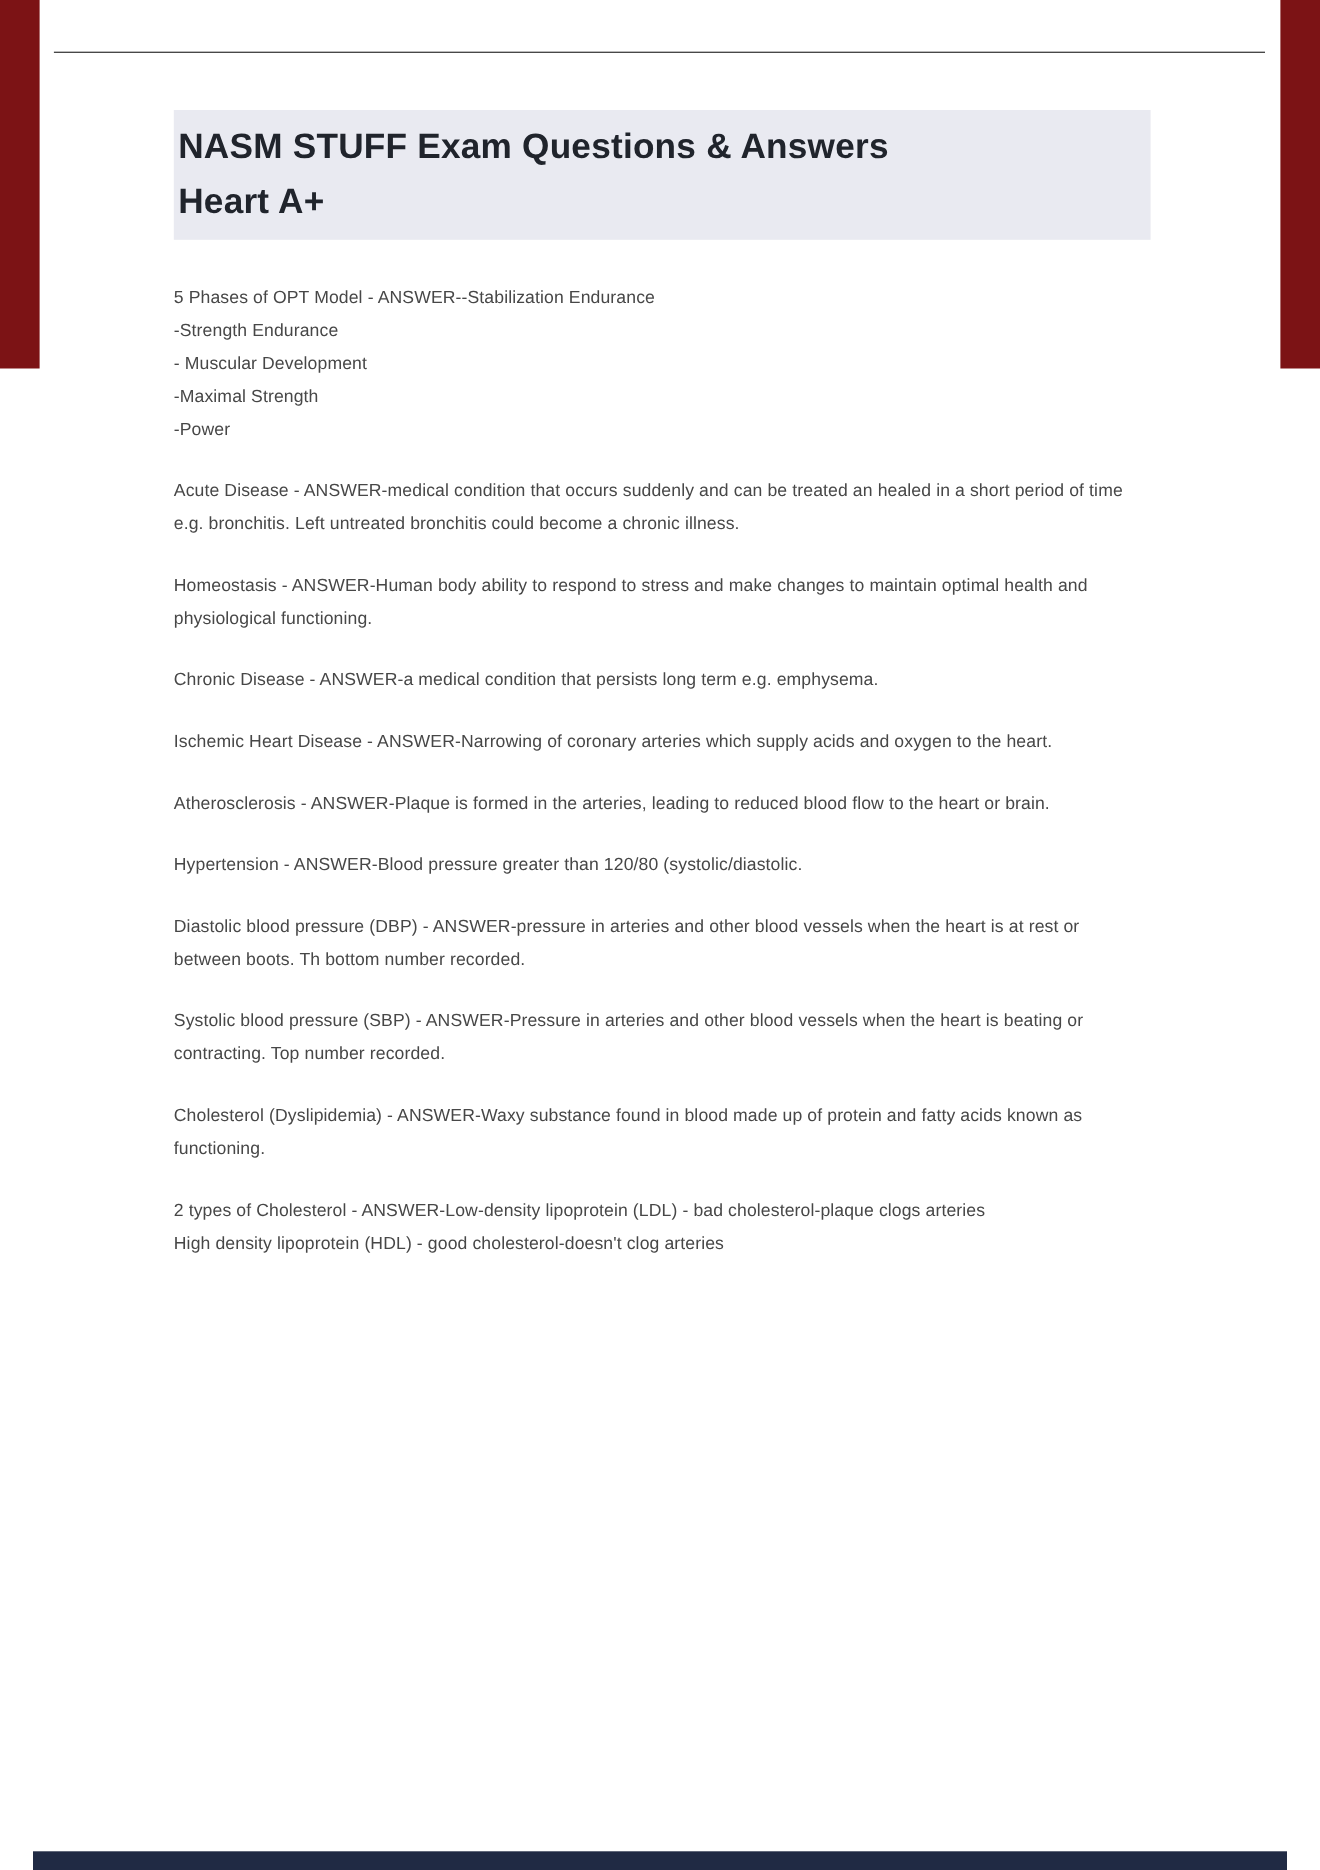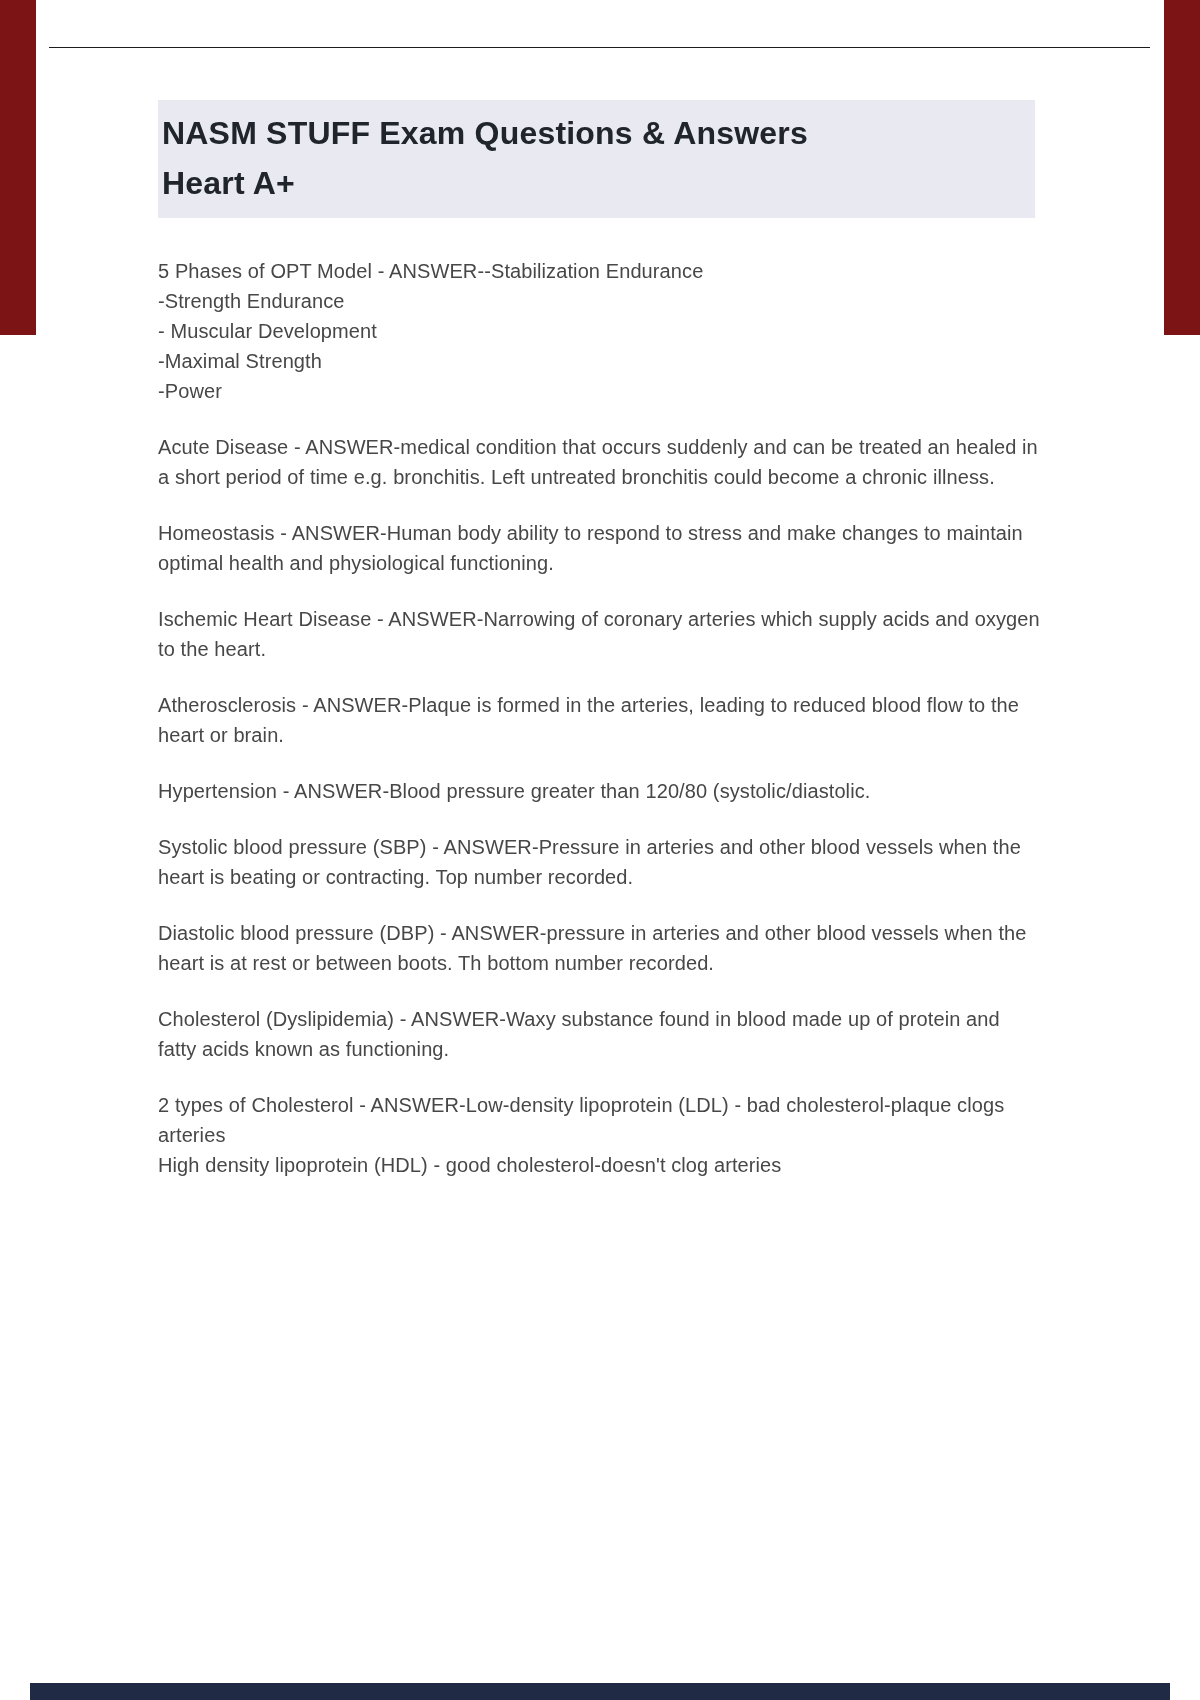--- a/index.html
+++ b/index.html
@@ -42,33 +42,33 @@
     position: absolute;
     top: 100px;
     left: 158px;
     width: 882px;
   }
 
   .doc-title {
     margin: 0 0 38px 0;
     width: 868px;
     background: var(--title-highlight, #e9eaf1);
-    padding: 8px 5px 10px 4px;
+    padding: 8px 16px 10px 4px;
     font-size: 32px;
     font-weight: bold;
     line-height: 50px;
     color: #20242c;
     letter-spacing: 0.2px;
   }
 
   .qa-blocks { width: 882px; }
 
   .qa-block {
     margin: 0 0 26px 0;
-    font-size: 20px;
+    font-size: 16px;
     line-height: 30px;
     color: var(--body-text, #474747);
     letter-spacing: 0.1px;
   }
 
   
   .bottom-bar {
     position: absolute;
     bottom: 0;
     left: 30px;
@@ -87,25 +87,26 @@
 
   <hr class="top-rule">
 
   <div class="content">
     <h1 class="doc-title"><span>NASM STUFF Exam Questions &amp; Answers</span><br><span>Heart A+</span></h1>
 
     <div class="qa-blocks" id="qa-blocks">
         <p class="qa-block">5 Phases of OPT Model - ANSWER--Stabilization Endurance<br>-Strength Endurance<br>- Muscular Development<br>-Maximal Strength<br>-Power</p>
         <p class="qa-block">Acute Disease - ANSWER-medical condition that occurs suddenly and can be treated an healed in a short period of time e.g. bronchitis. Left untreated bronchitis could become a chronic illness.</p>
         <p class="qa-block">Homeostasis - ANSWER-Human body ability to respond to stress and make changes to maintain optimal health and physiological functioning.</p>
+        <p class="qa-block">Chronic Disease - ANSWER-a medical condition that persists long term e.g. emphysema.</p>
         <p class="qa-block">Ischemic Heart Disease - ANSWER-Narrowing of coronary arteries which supply acids and oxygen to the heart.</p>
         <p class="qa-block">Atherosclerosis - ANSWER-Plaque is formed in the arteries, leading to reduced blood flow to the heart or brain.</p>
         <p class="qa-block">Hypertension - ANSWER-Blood pressure greater than 120/80 (systolic/diastolic.</p>
+        <p class="qa-block">Diastolic blood pressure (DBP) - ANSWER-pressure in arteries and other blood vessels when the heart is at rest or between boots. Th bottom number recorded.</p>
         <p class="qa-block">Systolic blood pressure (SBP) - ANSWER-Pressure in arteries and other blood vessels when the heart is beating or contracting. Top number recorded.</p>
-        <p class="qa-block">Diastolic blood pressure (DBP) - ANSWER-pressure in arteries and other blood vessels when the heart is at rest or between boots. Th bottom number recorded.</p>
         <p class="qa-block">Cholesterol (Dyslipidemia) - ANSWER-Waxy substance found in blood made up of protein and fatty acids known as functioning.</p>
         <p class="qa-block">2 types of Cholesterol - ANSWER-Low-density lipoprotein (LDL) - bad cholesterol-plaque clogs arteries<br>High density lipoprotein (HDL) - good cholesterol-doesn't clog arteries</p>
       </div>
   </div>
 
   <div class="bottom-bar"></div>
 
 </div>
 
 </body></html>

